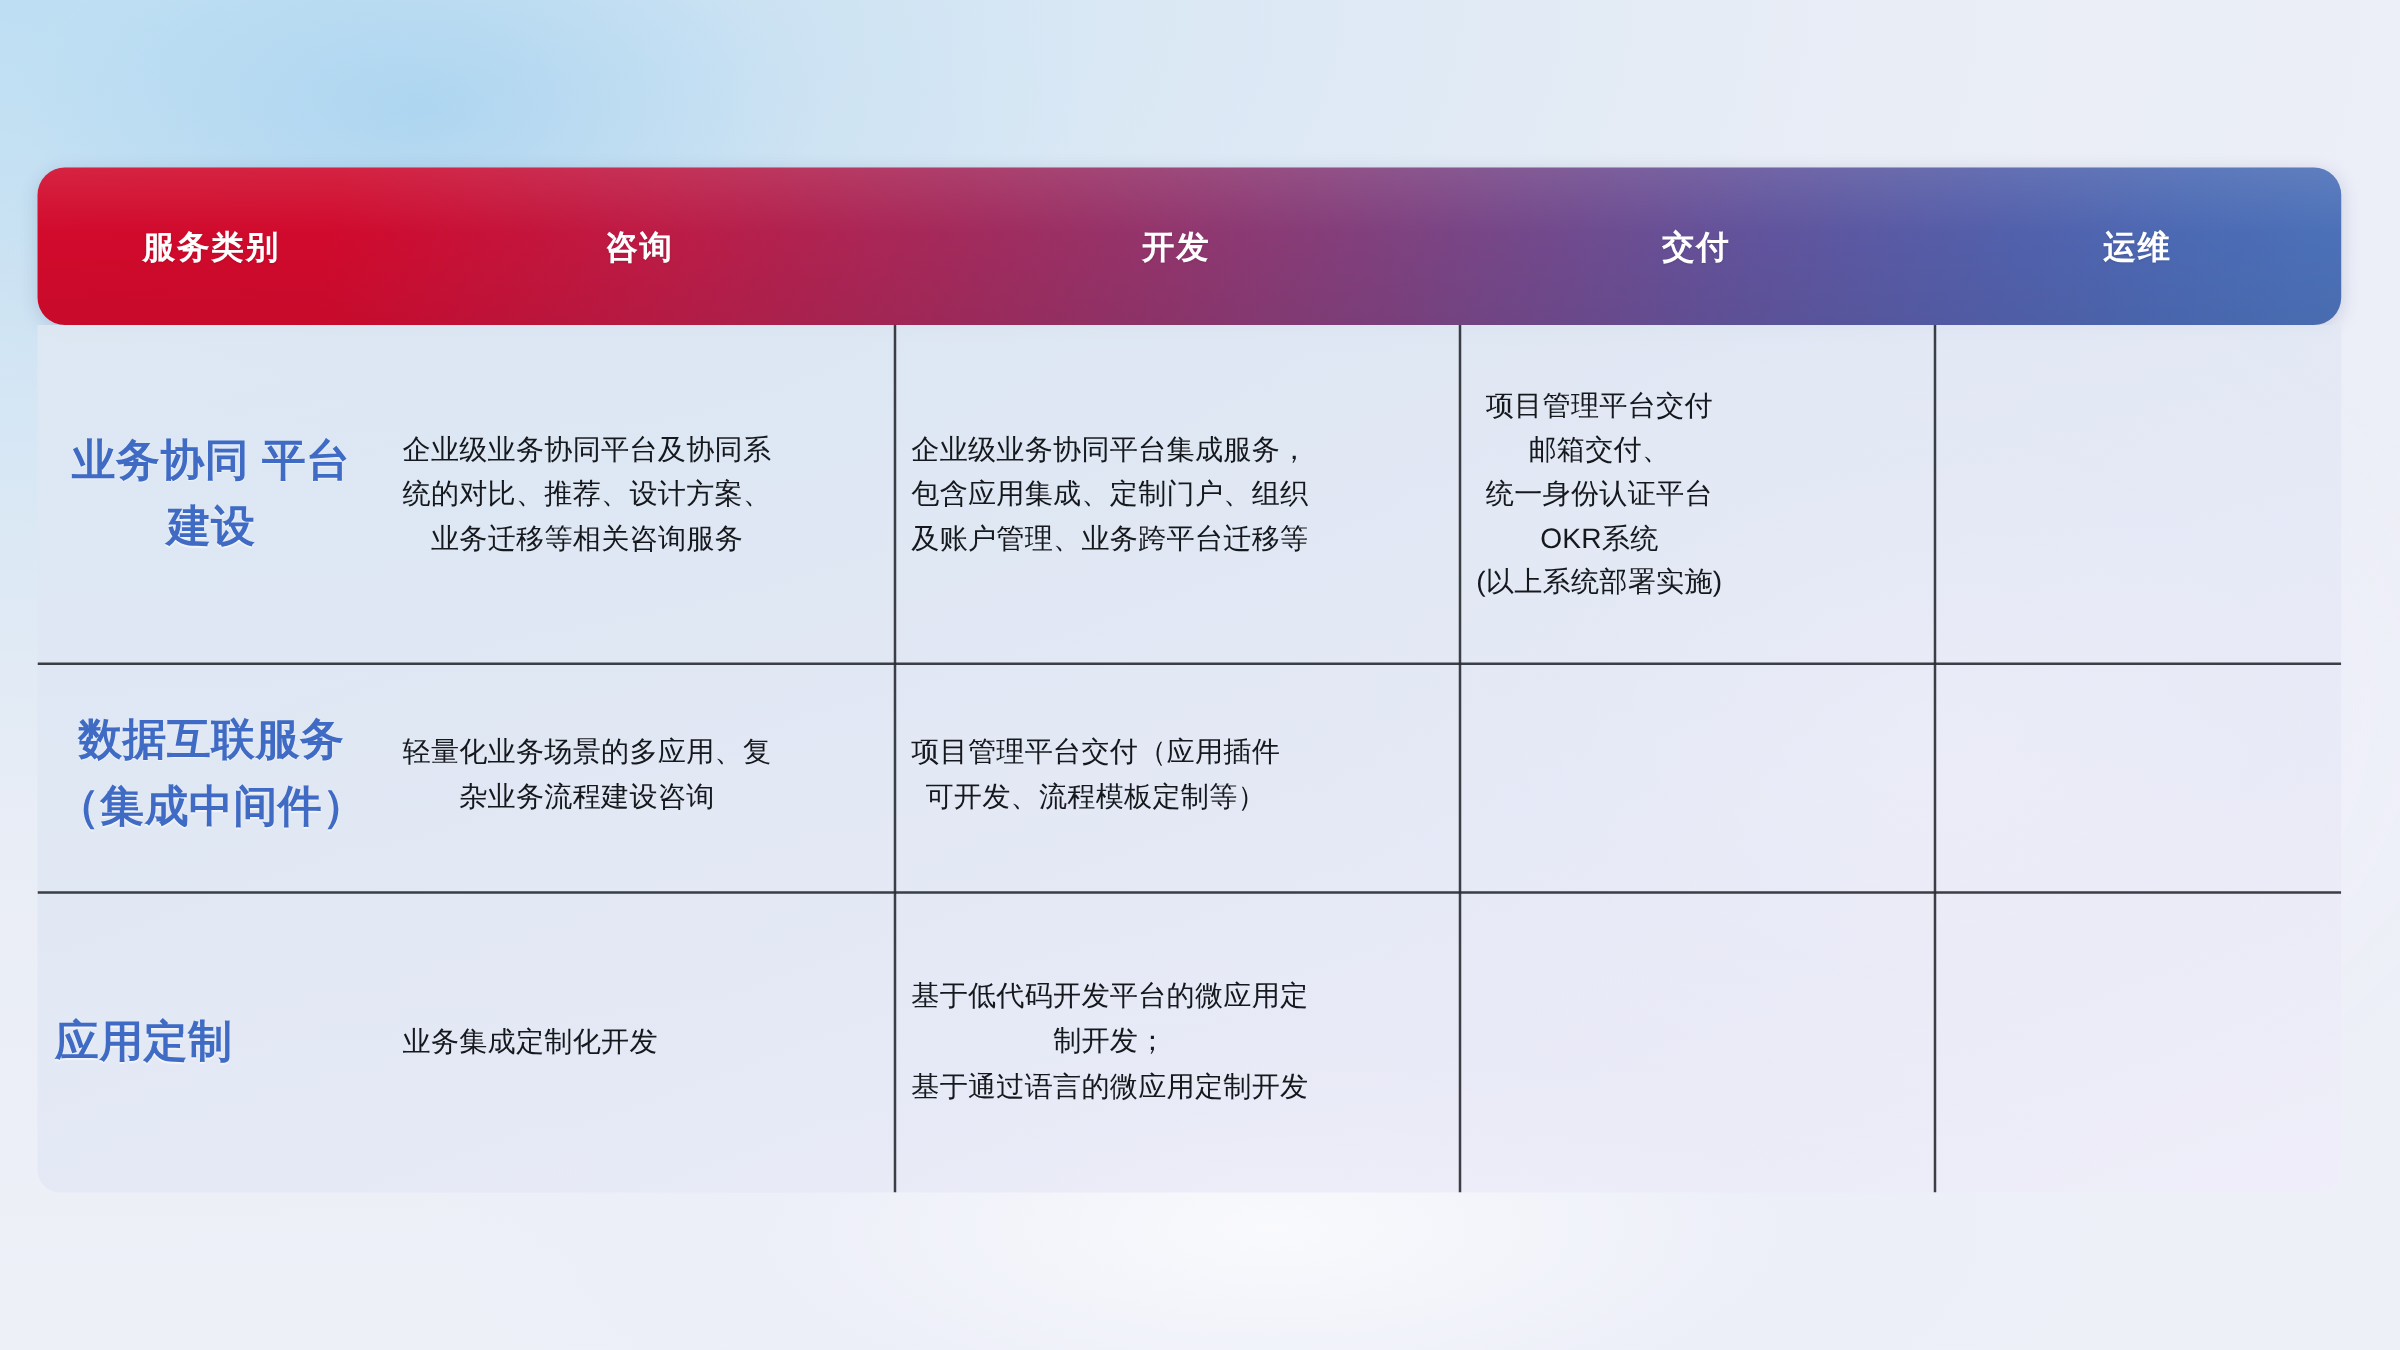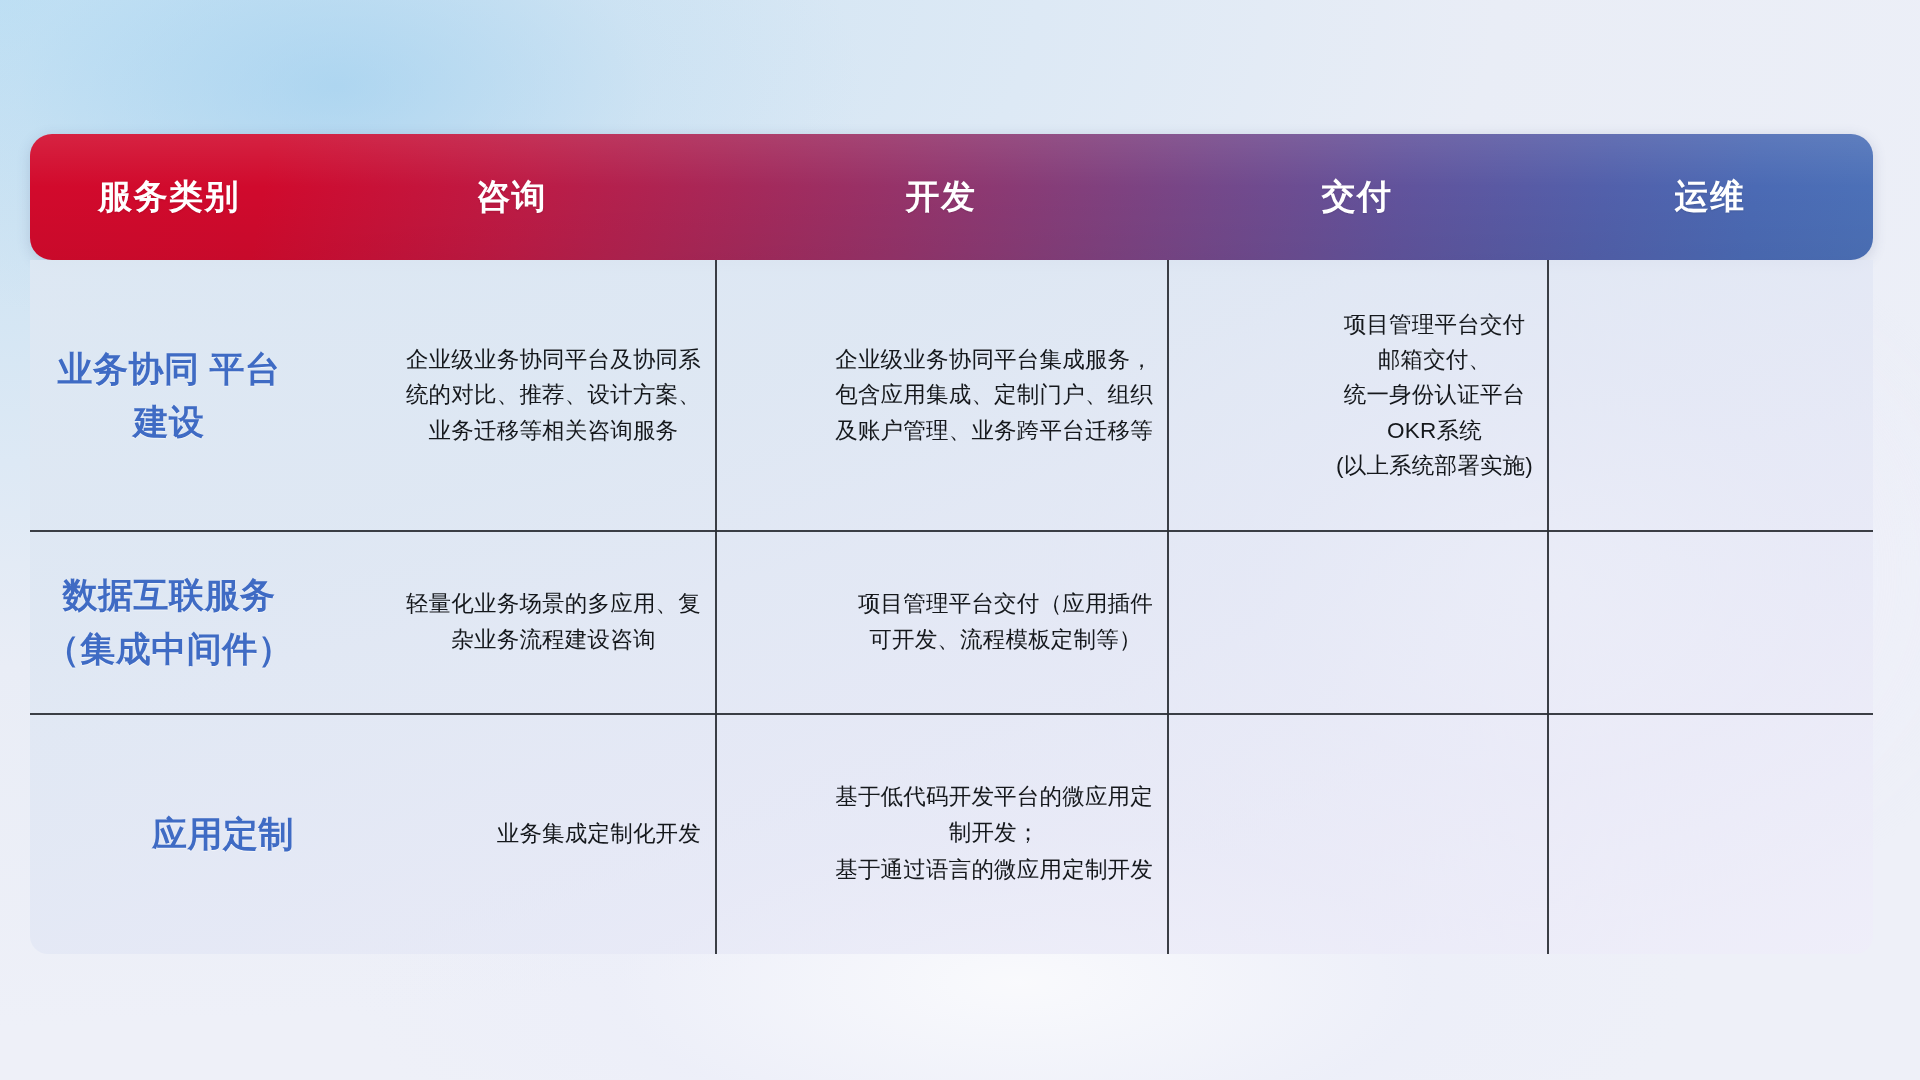--- a/index.html
+++ b/index.html
@@ -59,21 +59,21 @@
   }
   #header-row::after{
     content:"";
     position:absolute; inset:0;
     background:linear-gradient(180deg, rgba(255,255,255,0.10) 0%, rgba(255,255,255,0.0) 42%, rgba(0,0,0,0.045) 100%);
     pointer-events:none;
   }
   .hcell {
     color:#ffffff;
     font-weight:bold;
-    font-size:34px;
+    font-size:26px;
     letter-spacing:1.5px;
     text-align:center;
     position:relative;
     z-index:2;
     text-shadow:0 1px 2px rgba(0,0,0,0.10);
   }
 
   
   #body-panel {
     position:relative;
@@ -81,33 +81,33 @@
     margin-top:0px;
     border-radius:0 0 18px 18px;
     background:
       linear-gradient(160deg, rgba(222,232,243,0.92) 0%, rgba(222,231,243,0.86) 28%,
                       rgba(227,231,245,0.80) 55%, rgba(233,233,247,0.74) 78%, rgba(239,237,250,0.70) 100%);
     overflow:hidden;
   }
   #rows { position:absolute; inset:0; display:flex; flex-direction:column; }
   .trow { display:flex; align-items:stretch; position:relative; }
   .trow.r1 { height:270px; }
-  .trow.r2 { height:183px; }
+  .trow.r2 { height:183px;font-family:Liberation Mono, monospace; }
   .trow.r3 { height:241px; }
   .trow.r2::before, .trow.r3::before {
     content:"";
     position:absolute; left:0; right:0; top:0;
     height:1.6px;
     background:#2b2f35;
     opacity:0.92;
   }
   .cell {
     display:flex;
     align-items:center;
-    justify-content:flex-end;
+    justify-content:flex-start;
     padding:6px 14px;
     position:relative;
   }
   
   .c1 { width:278px; }
   .c2 { width:407px; }
   .c3 { width:452px; }
   .c4 { width:380px; }
   .c5 { width:326px; }
 

